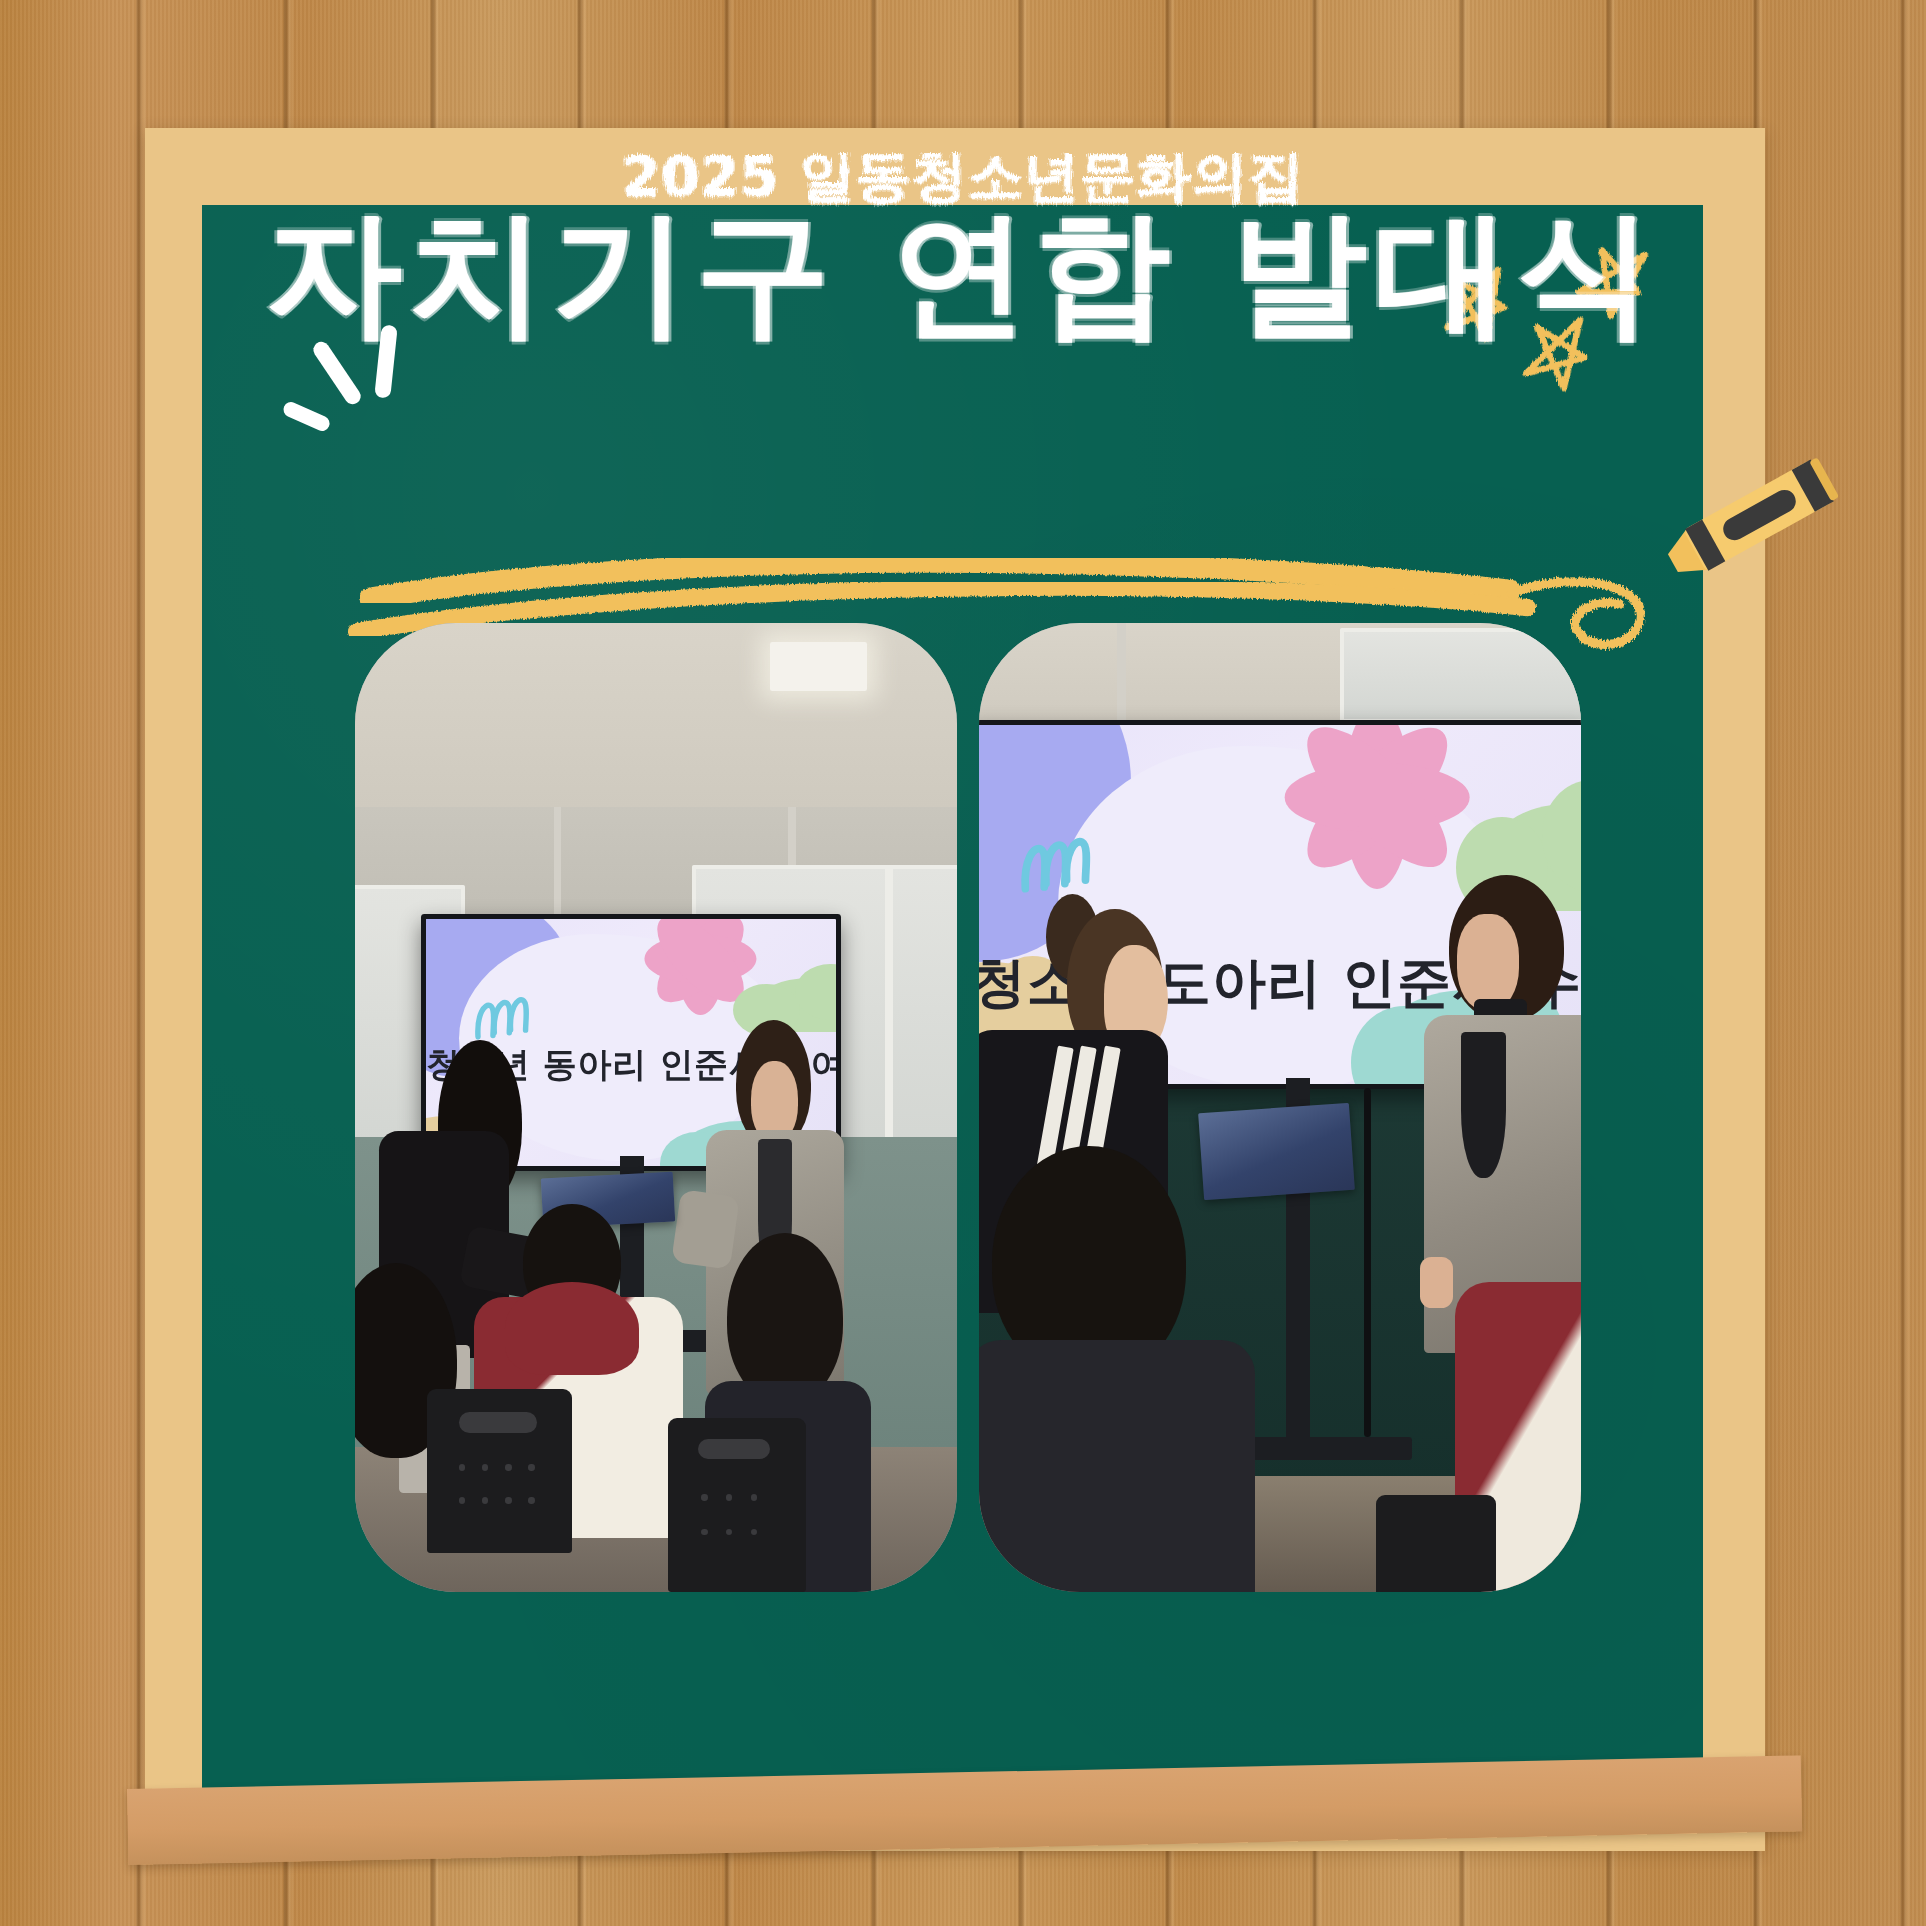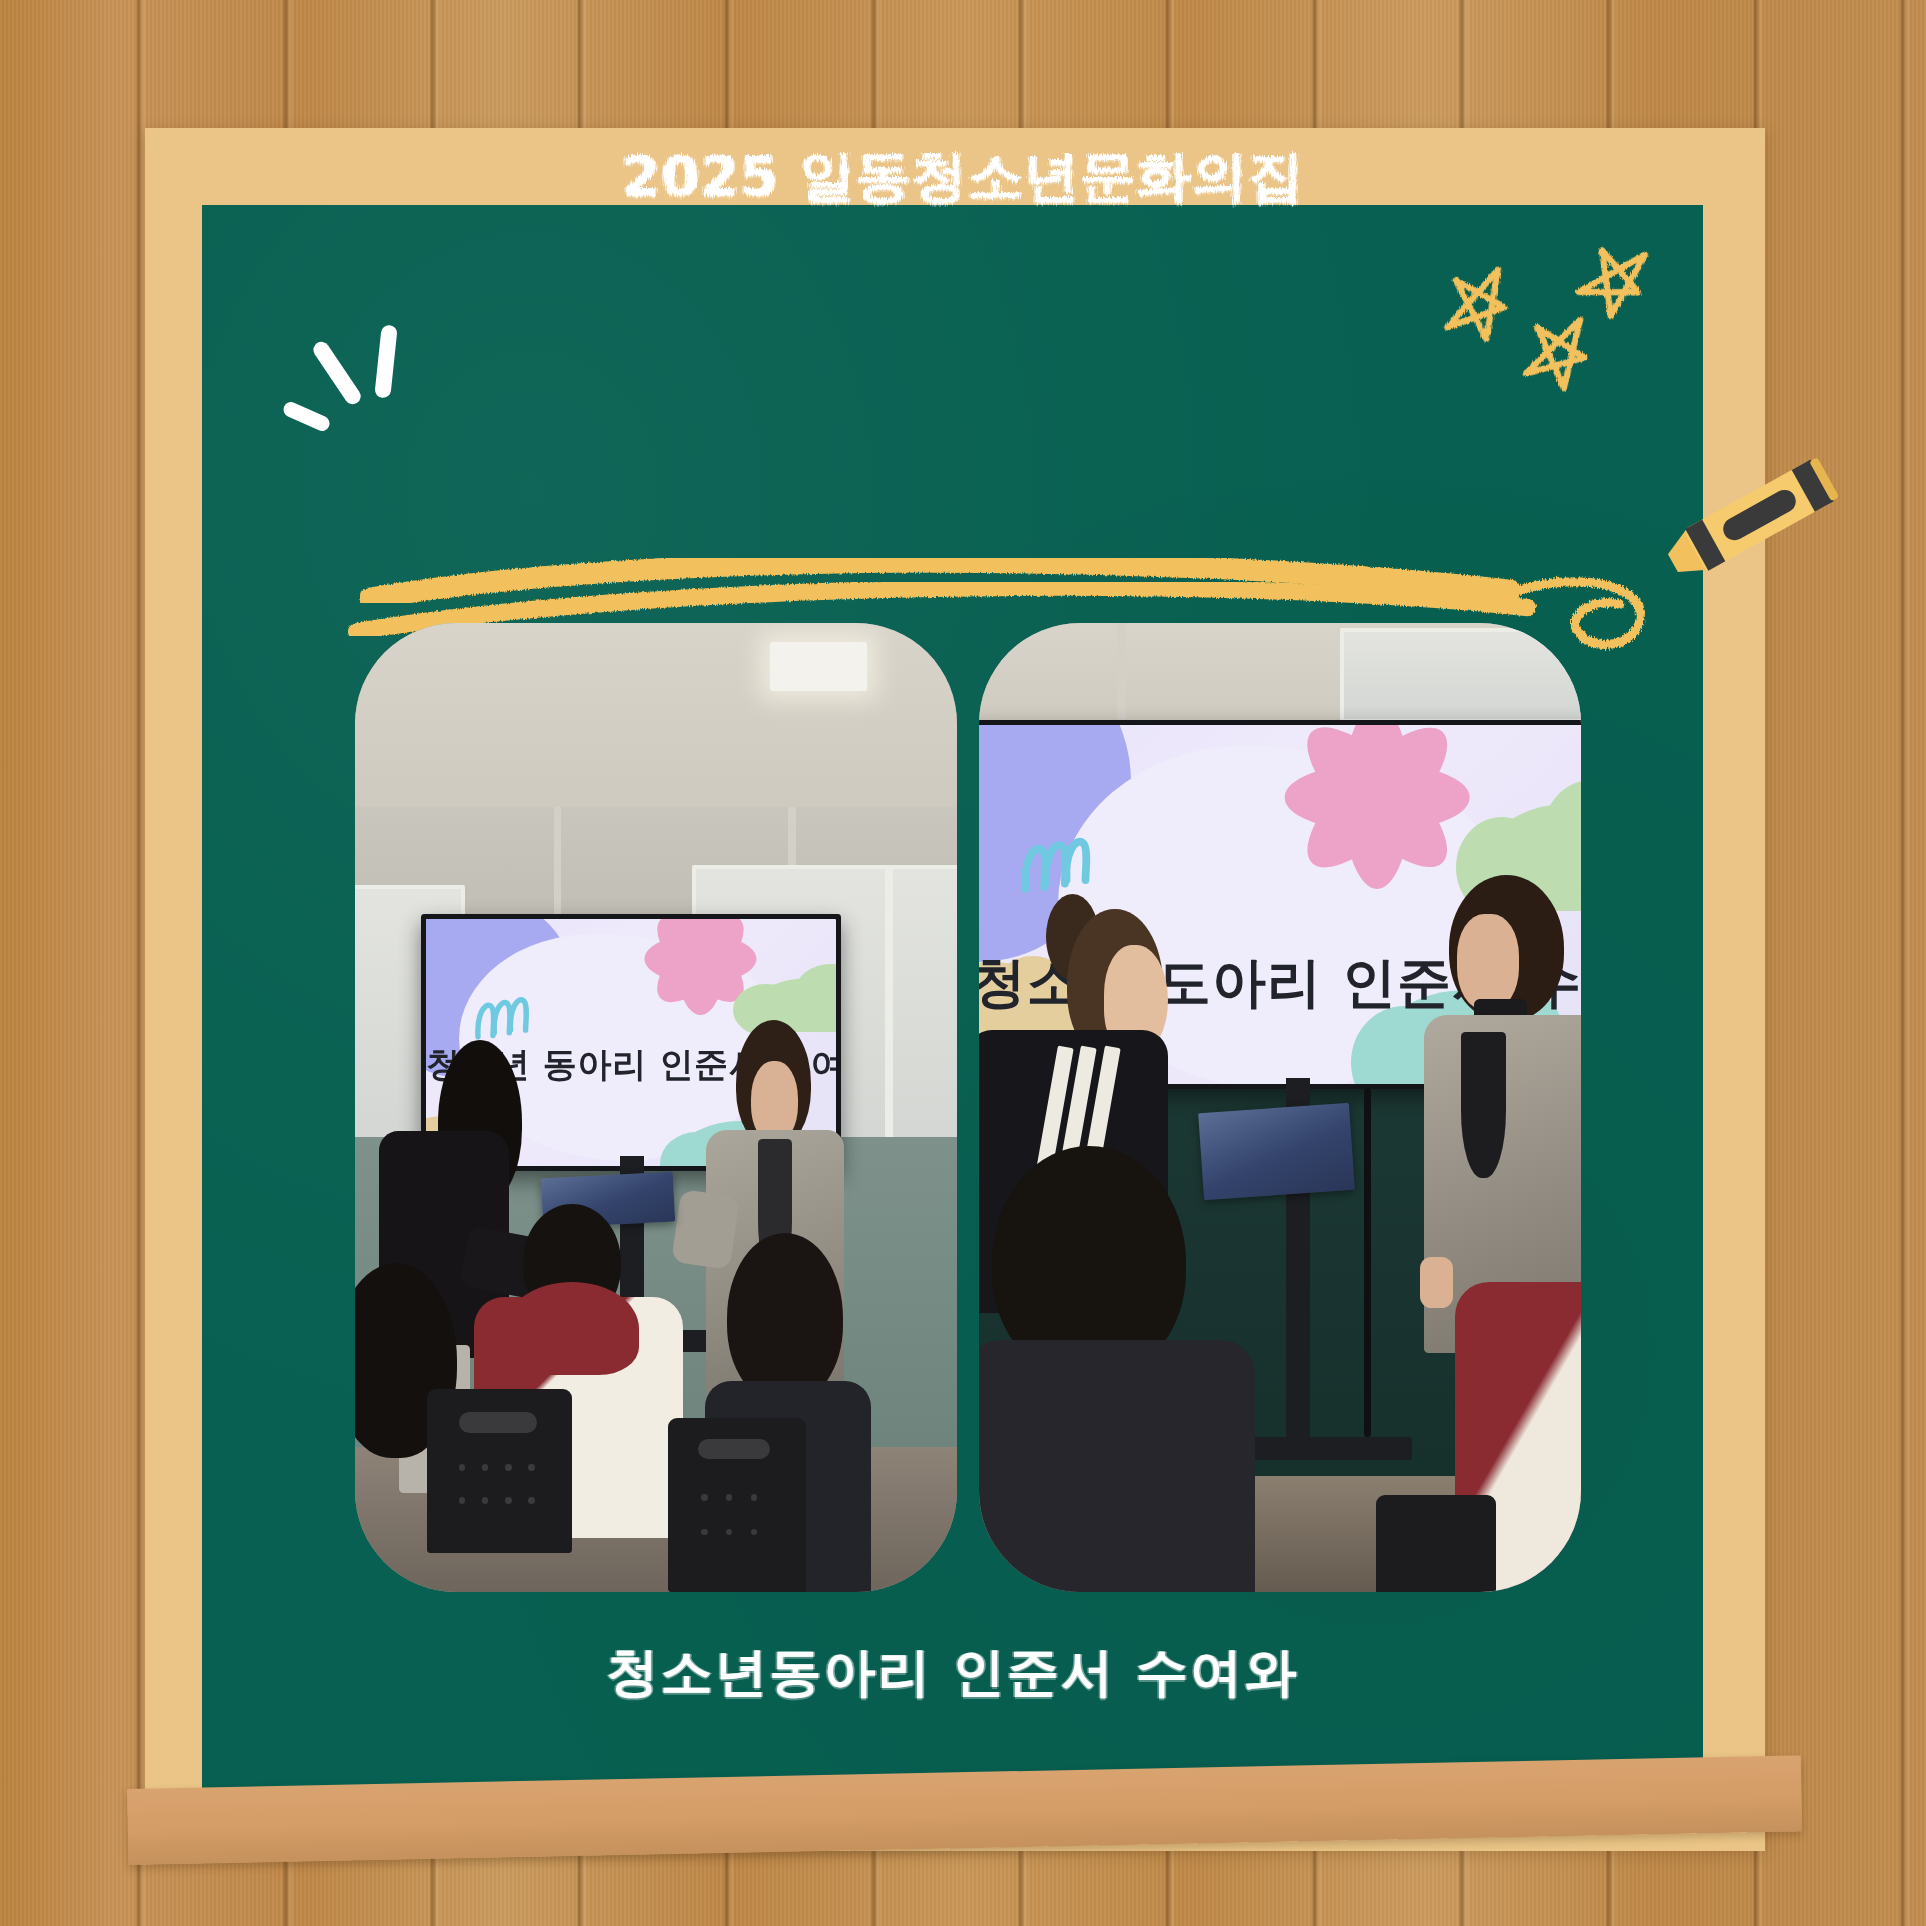--- a/index.html
+++ b/index.html
@@ -208,20 +208,21 @@
       <g fill="none" stroke="#F2C05C" stroke-width="11" stroke-linecap="round" stroke-linejoin="round" filter="url(#rough)">
         <path d="M78 148 L182 127 L104 68 L143 178 L180 60 Z" transform="rotate(-8 130 120)"></path>
         <path d="M318 104 L420 83 L343 24 L382 134 L418 16 Z" transform="rotate(12 368 75)"></path>
         <path d="M218 233 L322 212 L244 153 L283 263 L320 145 Z" transform="rotate(-4 270 205)"></path>
       </g>
     </svg>
   </div>
 
   <div class="subtitle">2025 일동청소년문화의집</div>
 
+  <div class="title">자치기구 연합 발대식</div>
 
   <div class="swoosh">
     <svg width="1334" height="137" viewBox="0 0 2340 240">
       <g fill="none" stroke="#F2C05C" stroke-linecap="round">
         <path d="M60 120 C520 40 1400 34 2060 106" stroke-width="38" filter="url(#rough)"></path>
         <path d="M36 178 C520 96 1500 74 2090 136" stroke-width="30" filter="url(#rough)"></path>
         <path d="M2060 110 C2180 70 2290 96 2288 150 C2286 208 2200 214 2178 178 C2160 148 2206 118 2252 130" stroke-width="16" filter="url(#rough2)"></path>
       </g>
     </svg>
   </div>
@@ -420,19 +421,18 @@
       <div class="person" style="left:76%;top:68%;width:32%;height:36%">
         <div class="body" style="left:10%;top:0;width:90%;height:100%;
                     background:linear-gradient(120deg,#8A2B32 0%,#8A2B32 38%,#EFE9DD 42%,#EFE9DD 100%);
                     border-radius:34px 11.4px 0 0"></div>
       </div>
       <div class="chair" style="left:66%;top:90%;width:20%;height:12%"></div>
     </div>
   </div>
 
   <div class="caption">
-    <div class="cap2">청소년동아리 인준서 수여와</div>
   </div>
 
   <div class="ledge"></div>
 
 </div>
 
 
 </body></html>

